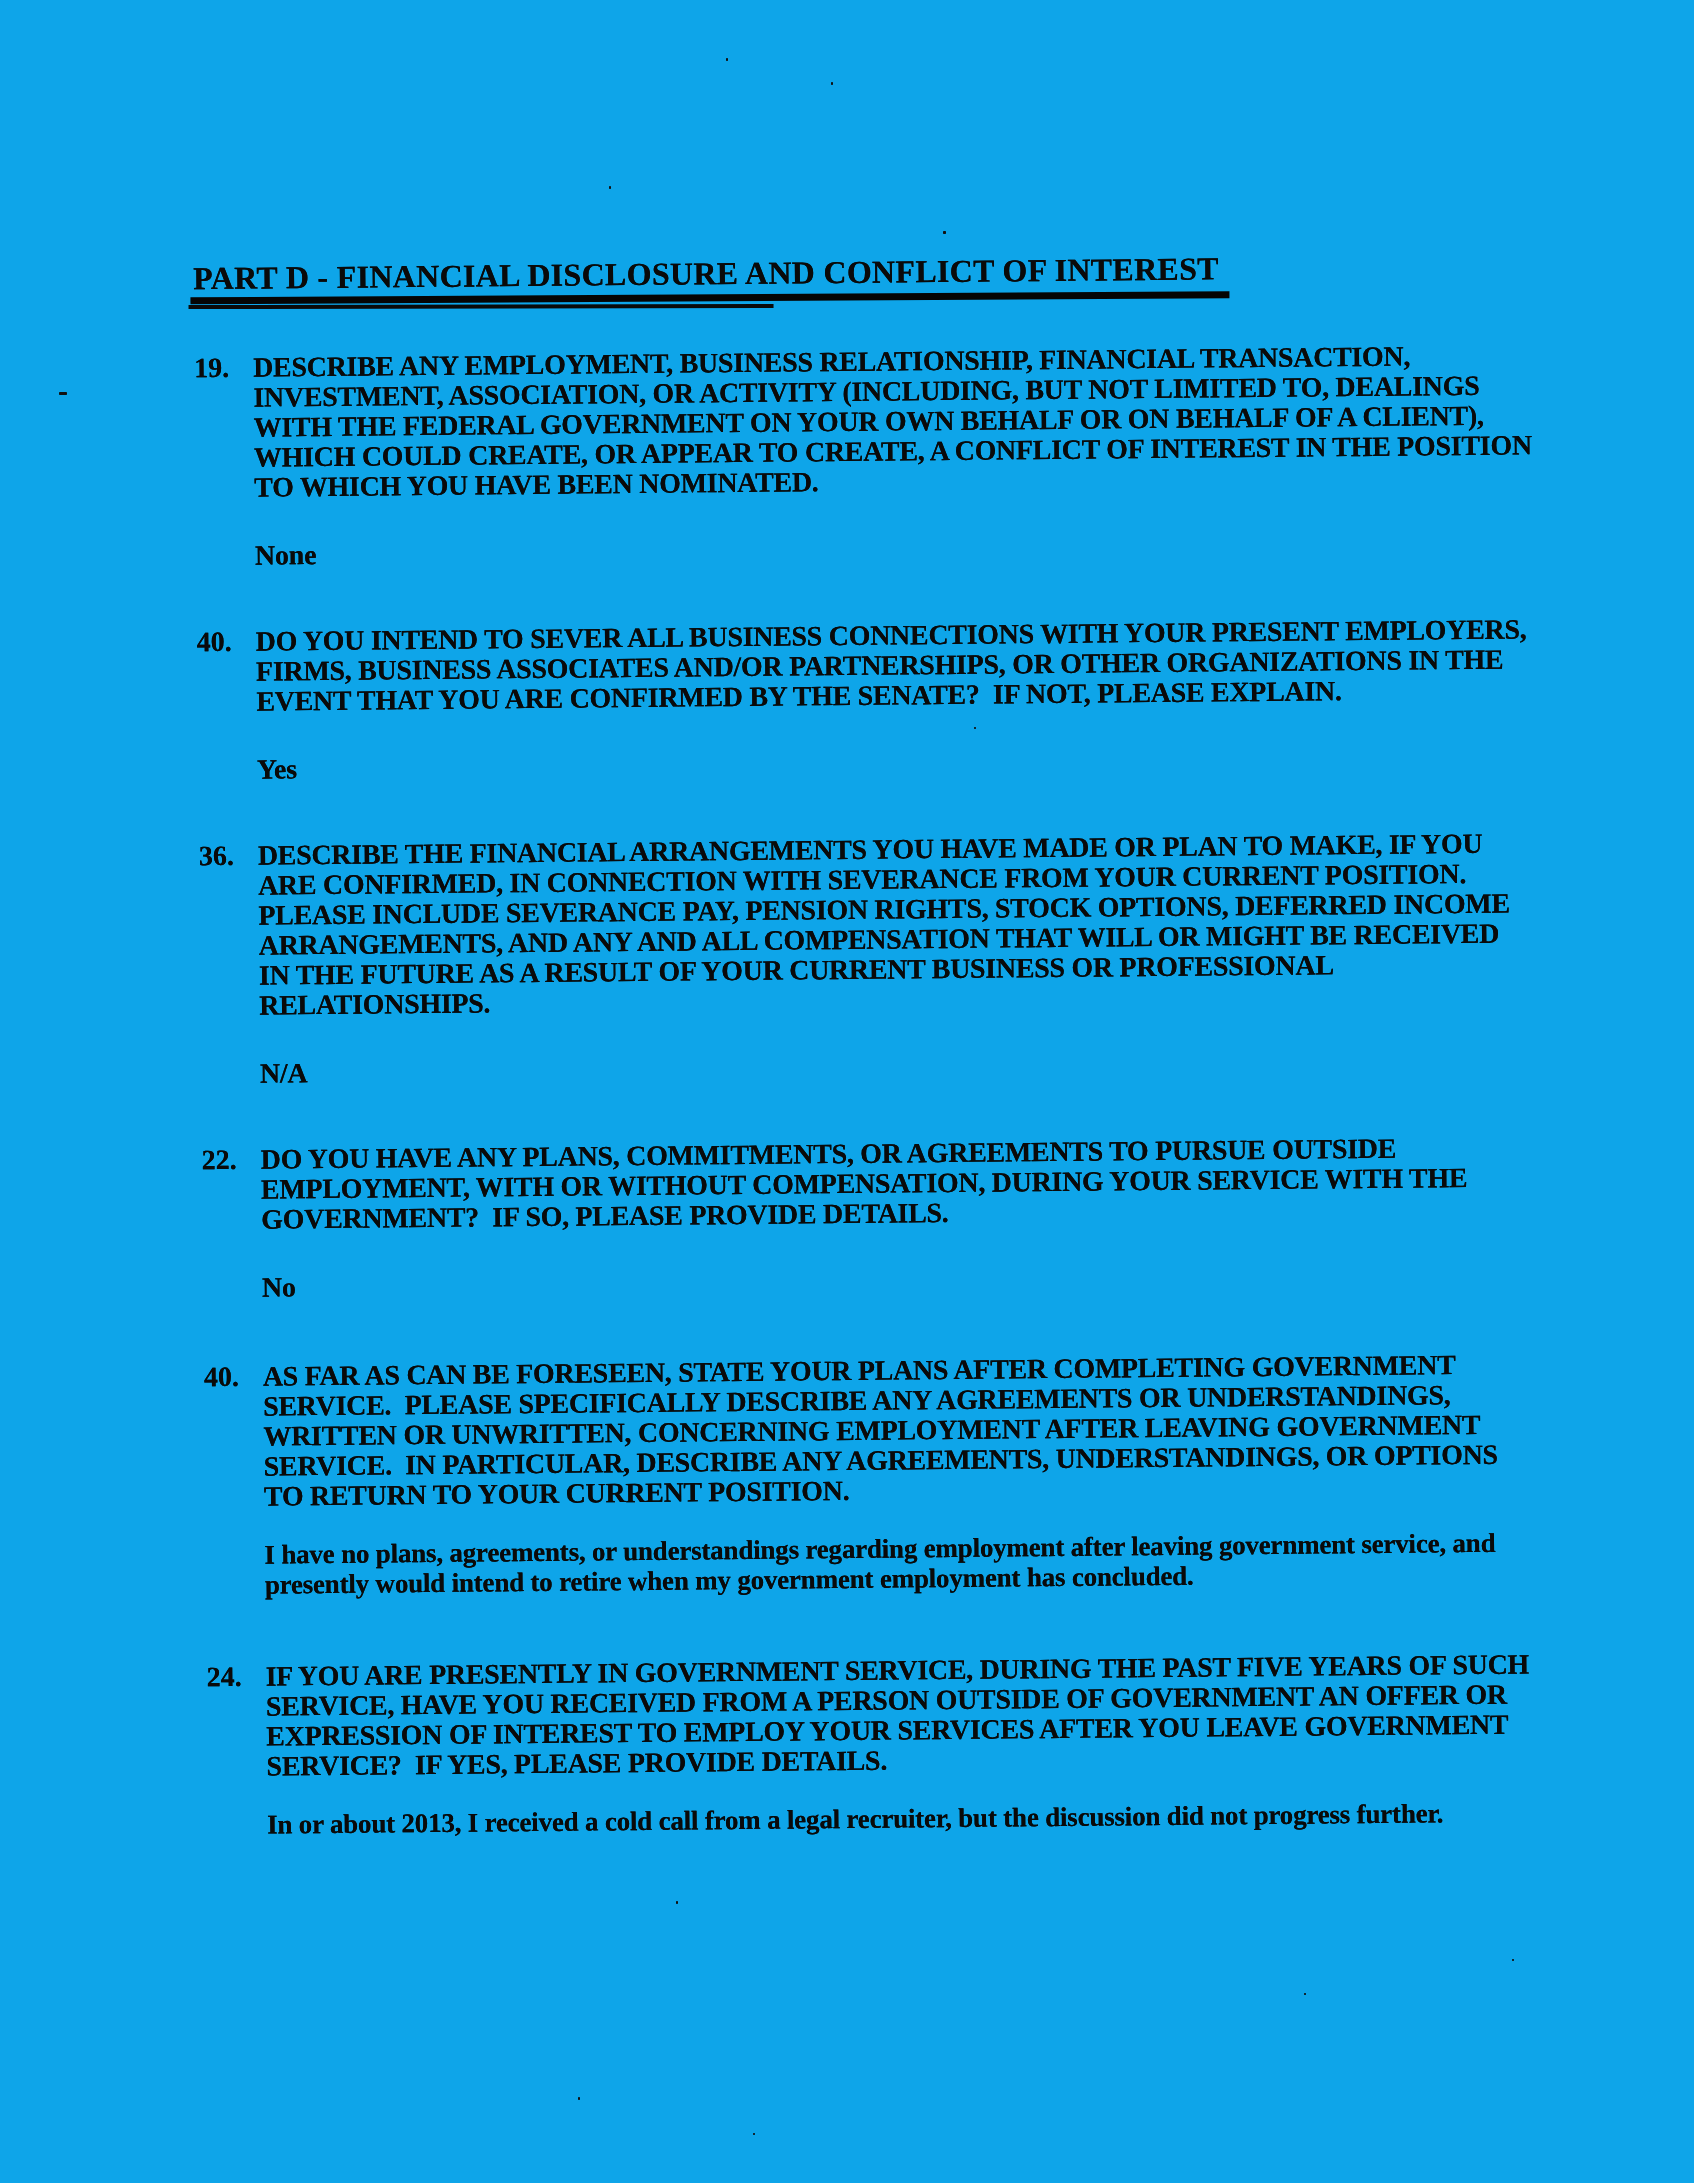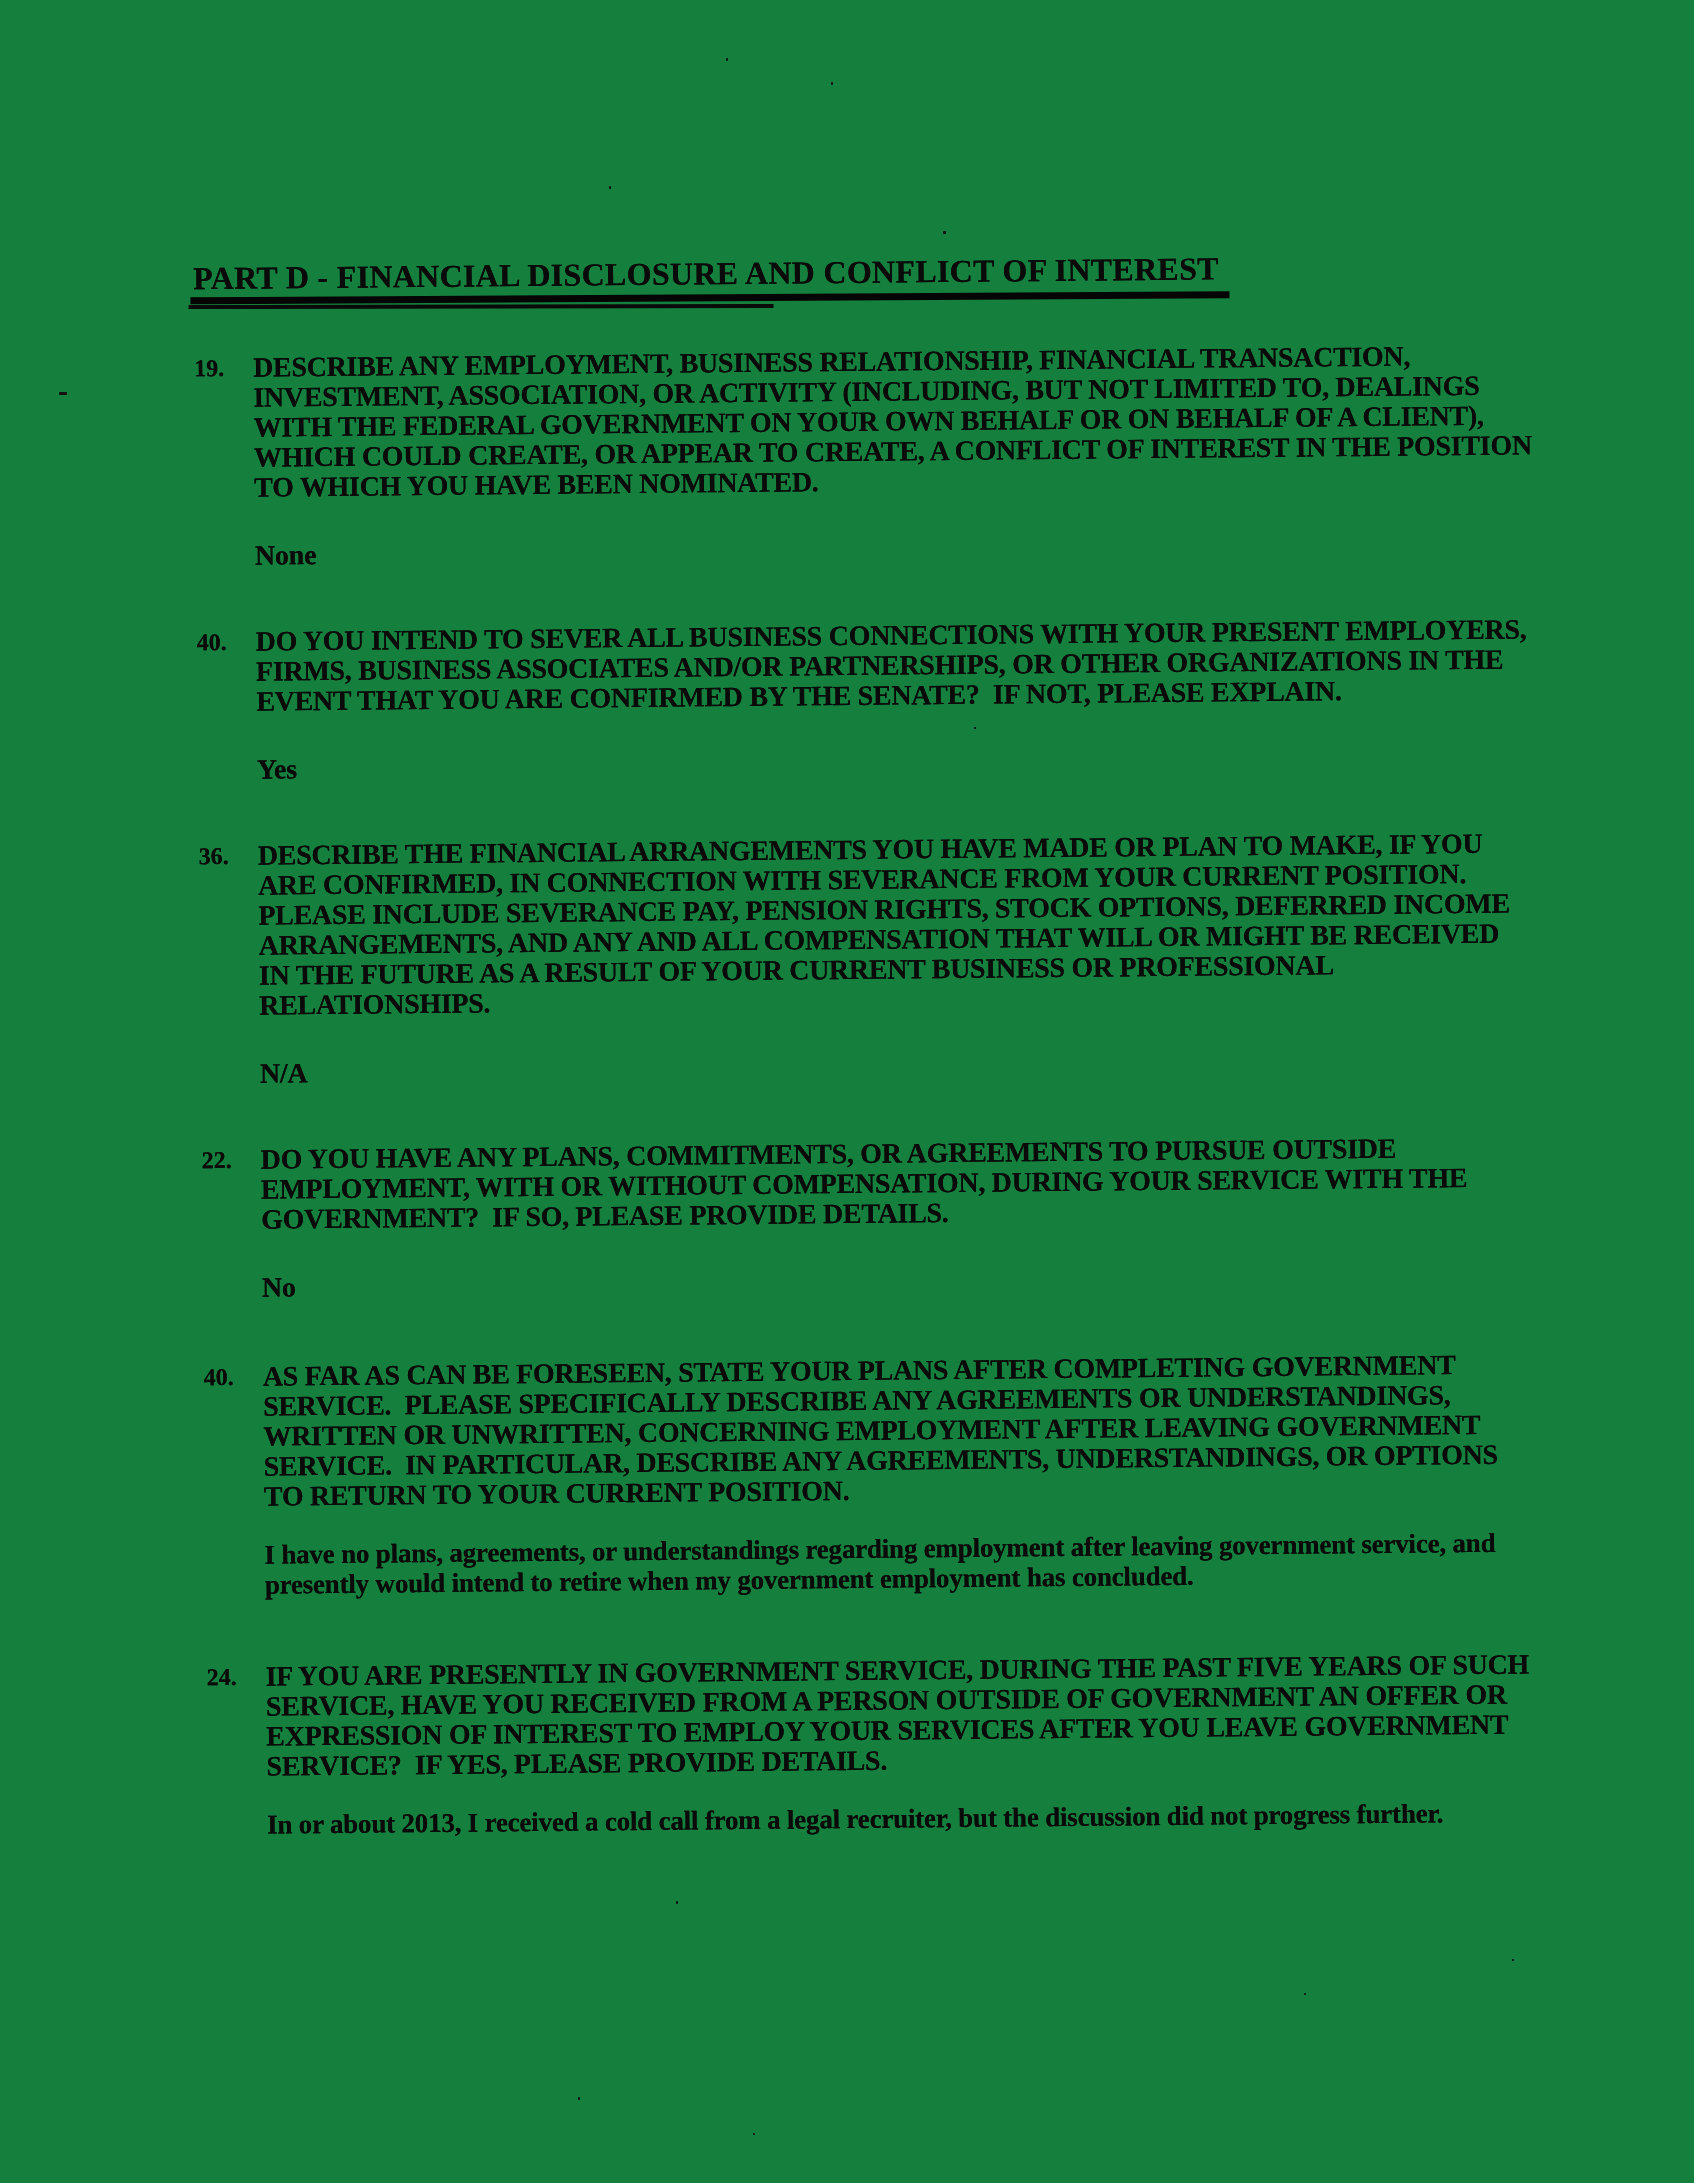--- a/index.html
+++ b/index.html
@@ -11,21 +11,21 @@
     width: 1695px;
     height: 2183px;
     overflow: hidden;
     position: relative;
     font-family: "Liberation Serif", "DejaVu Serif", serif;
     color: #0a0a0a;
   }
   .page {
     position: absolute;
     inset: 0;
-    background: #15803d;
+    background: #0ea5e9;
   }
   .content {
     position: absolute;
     left: 0;
     top: 0;
     width: 1695px;
     padding: 233px 40px 0 198px;
     box-sizing: border-box;
     transform: rotate(-0.55deg);
     transform-origin: 50% 42%;
@@ -60,21 +60,21 @@
     background: #0a0a0a;
     transform: rotate(0.45deg);
   }
   .qa { margin: 0; }
   .qrow {
     display: flex;
     align-items: flex-start;
   }
   .qnum {
     flex: 0 0 59px;
-    font-size: 24px;
+    font-size: 28px;
     line-height: 30px;
     font-family: Liberation Serif, serif;
   }
   .qtext {
     font-size: 28px;
     line-height: 30px;
     letter-spacing: -0.3px;
     white-space: pre;
   }
   .answer {

